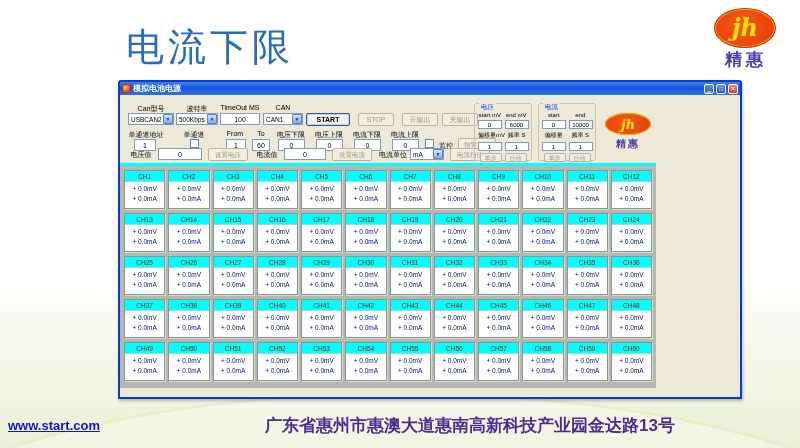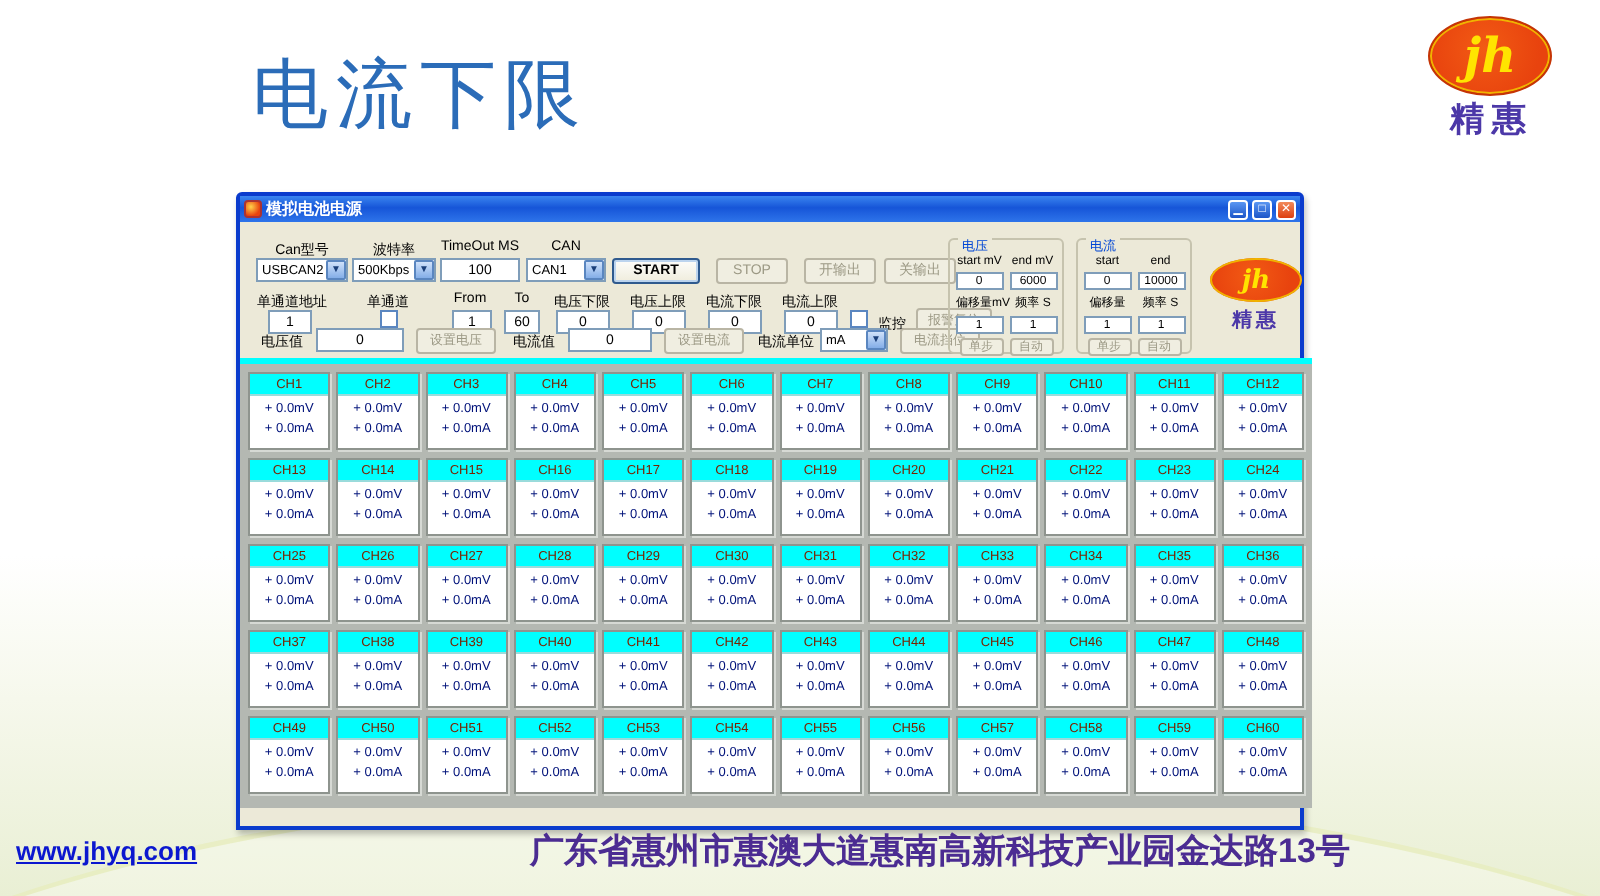--- a/index.html
+++ b/index.html
@@ -24,21 +24,21 @@
     font-size:24px; color:var(--logo-text,#ffe400); line-height:1; }
   .logo-name { position:absolute; left:712px; top:48px; width:68px; text-align:center;
     font-size:17px; font-weight:bold; color:var(--logo-name,#4c38a8); letter-spacing:4px; }
 
   .footer-url { position:absolute; left:8px; top:418px; font-size:13px; font-weight:bold;
     color:var(--footer-url,#0b17cf); text-decoration:underline; }
   .footer-address { position:absolute; left:150px; top:414px; width:640px; text-align:center;
     font-size:17px; font-weight:bold; color:var(--footer-address,#4b2c92); }
 
   
-  .win { position:absolute; left:118px; top:96px; width:534px; height:319px;
+  .win { position:absolute; left:118px; top:80px; width:624px; height:319px;
     border:2px solid var(--window-border,#0a3bcd); border-radius:3px 3px 0 0;
     background:var(--client-bg,#ece9d8); box-shadow:1px 2px 3px rgba(0,0,0,0.25); }
   .titlebar { height:13px; display:flex; align-items:center; gap:2px; padding:0 2px;
     background:linear-gradient(180deg,#3a85f0 0%,#1655d8 45%,#2e74ea 100%); }
   .app-ico { width:9px; height:9px; border-radius:2px; flex:0 0 auto;
     background:radial-gradient(circle at 35% 35%, #ffd24a, #e8430e 70%); border:1px solid #a33; }
   .win-title { color:#fff; font-size:8px; font-weight:bold; flex:1 1 auto;
     white-space:nowrap; overflow:hidden; }
   .winbtn { width:10px; height:10px; border:1px solid #fff; border-radius:2px; flex:0 0 auto;
     color:#fff; font-size:6px; line-height:8px; text-align:center;
@@ -640,14 +640,14 @@
             <div class="cell-b">
               <div>+ 0.0mV</div>
               <div>+ 0.0mA</div>
             </div>
           </div>
         </div>
     </div>
   </div>
 </div>
 
-<div class="footer-url">www.jhyq.com</div>
+<div class="footer-url">www.start.com</div>
 <div class="footer-address">广东省惠州市惠澳大道惠南高新科技产业园金达路13号</div>
 
 </body></html>

